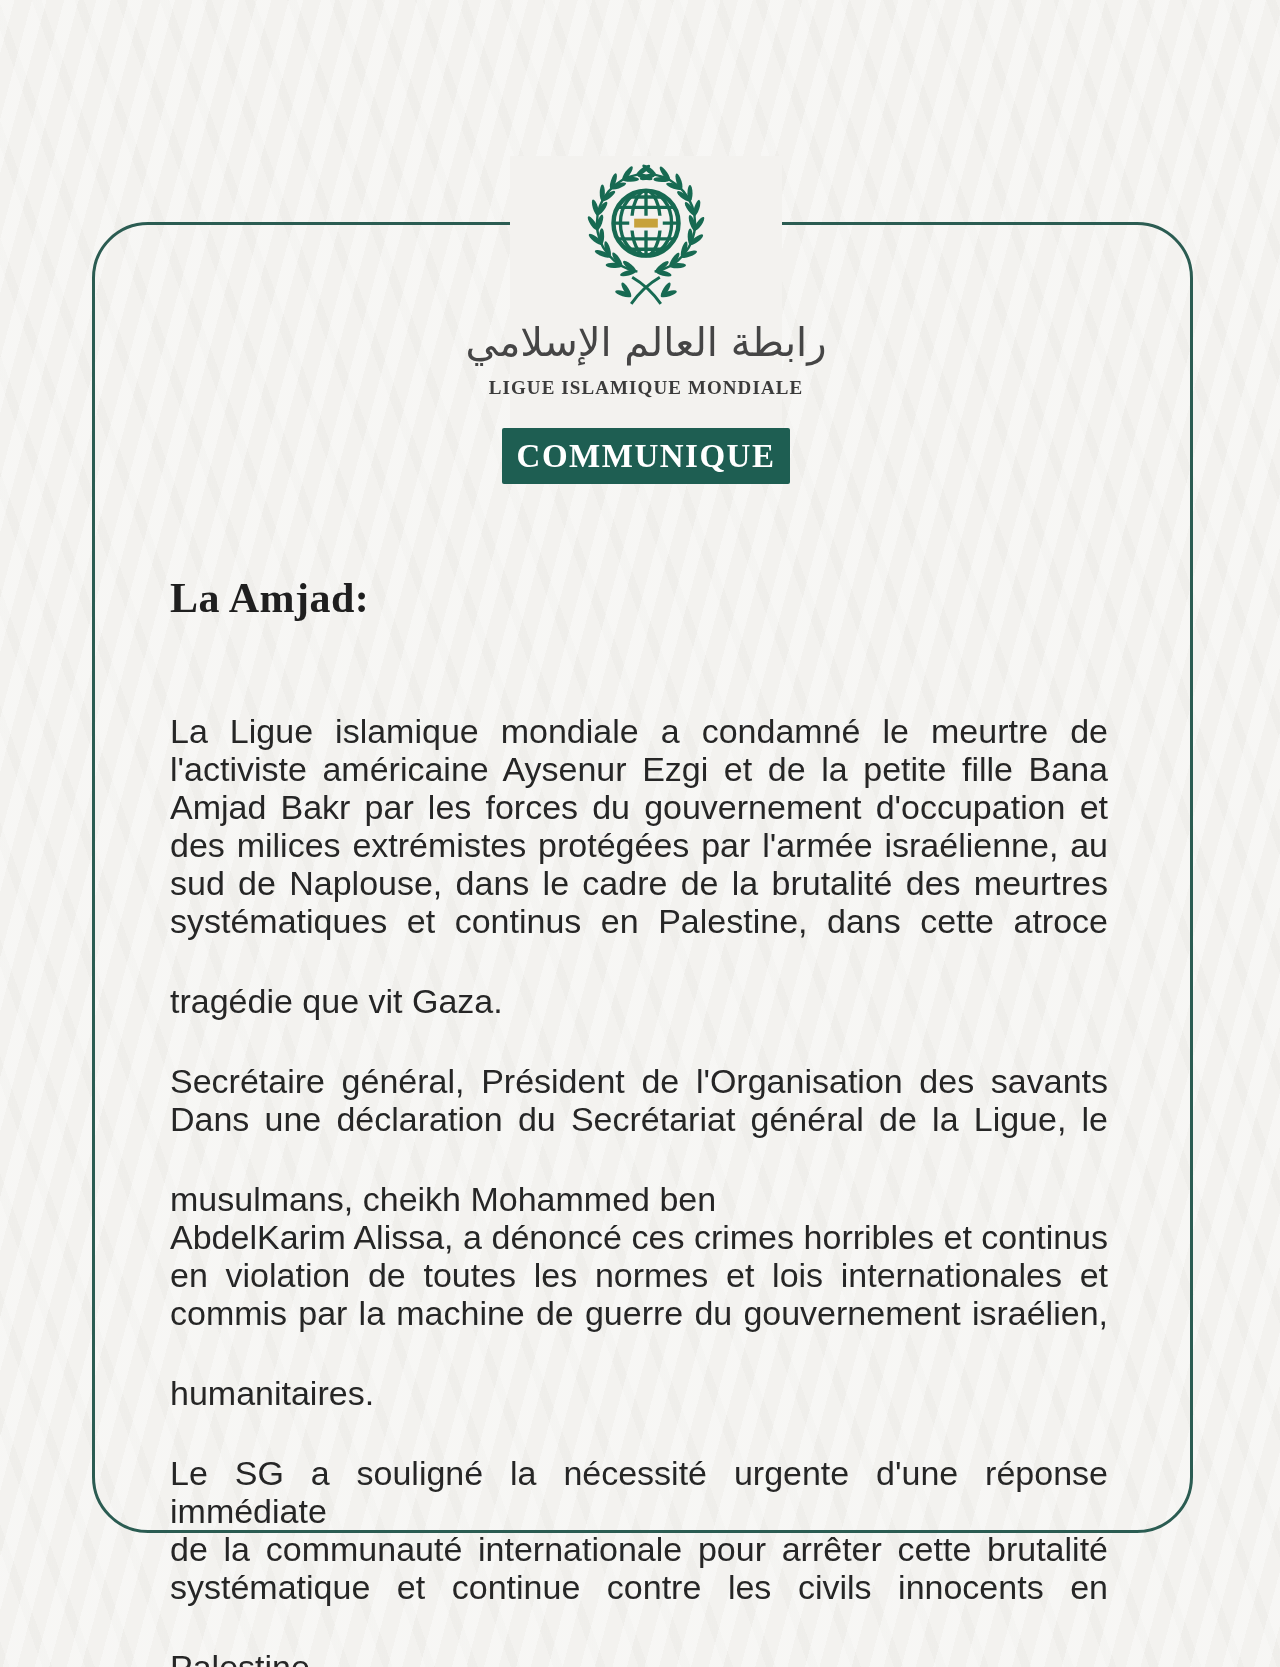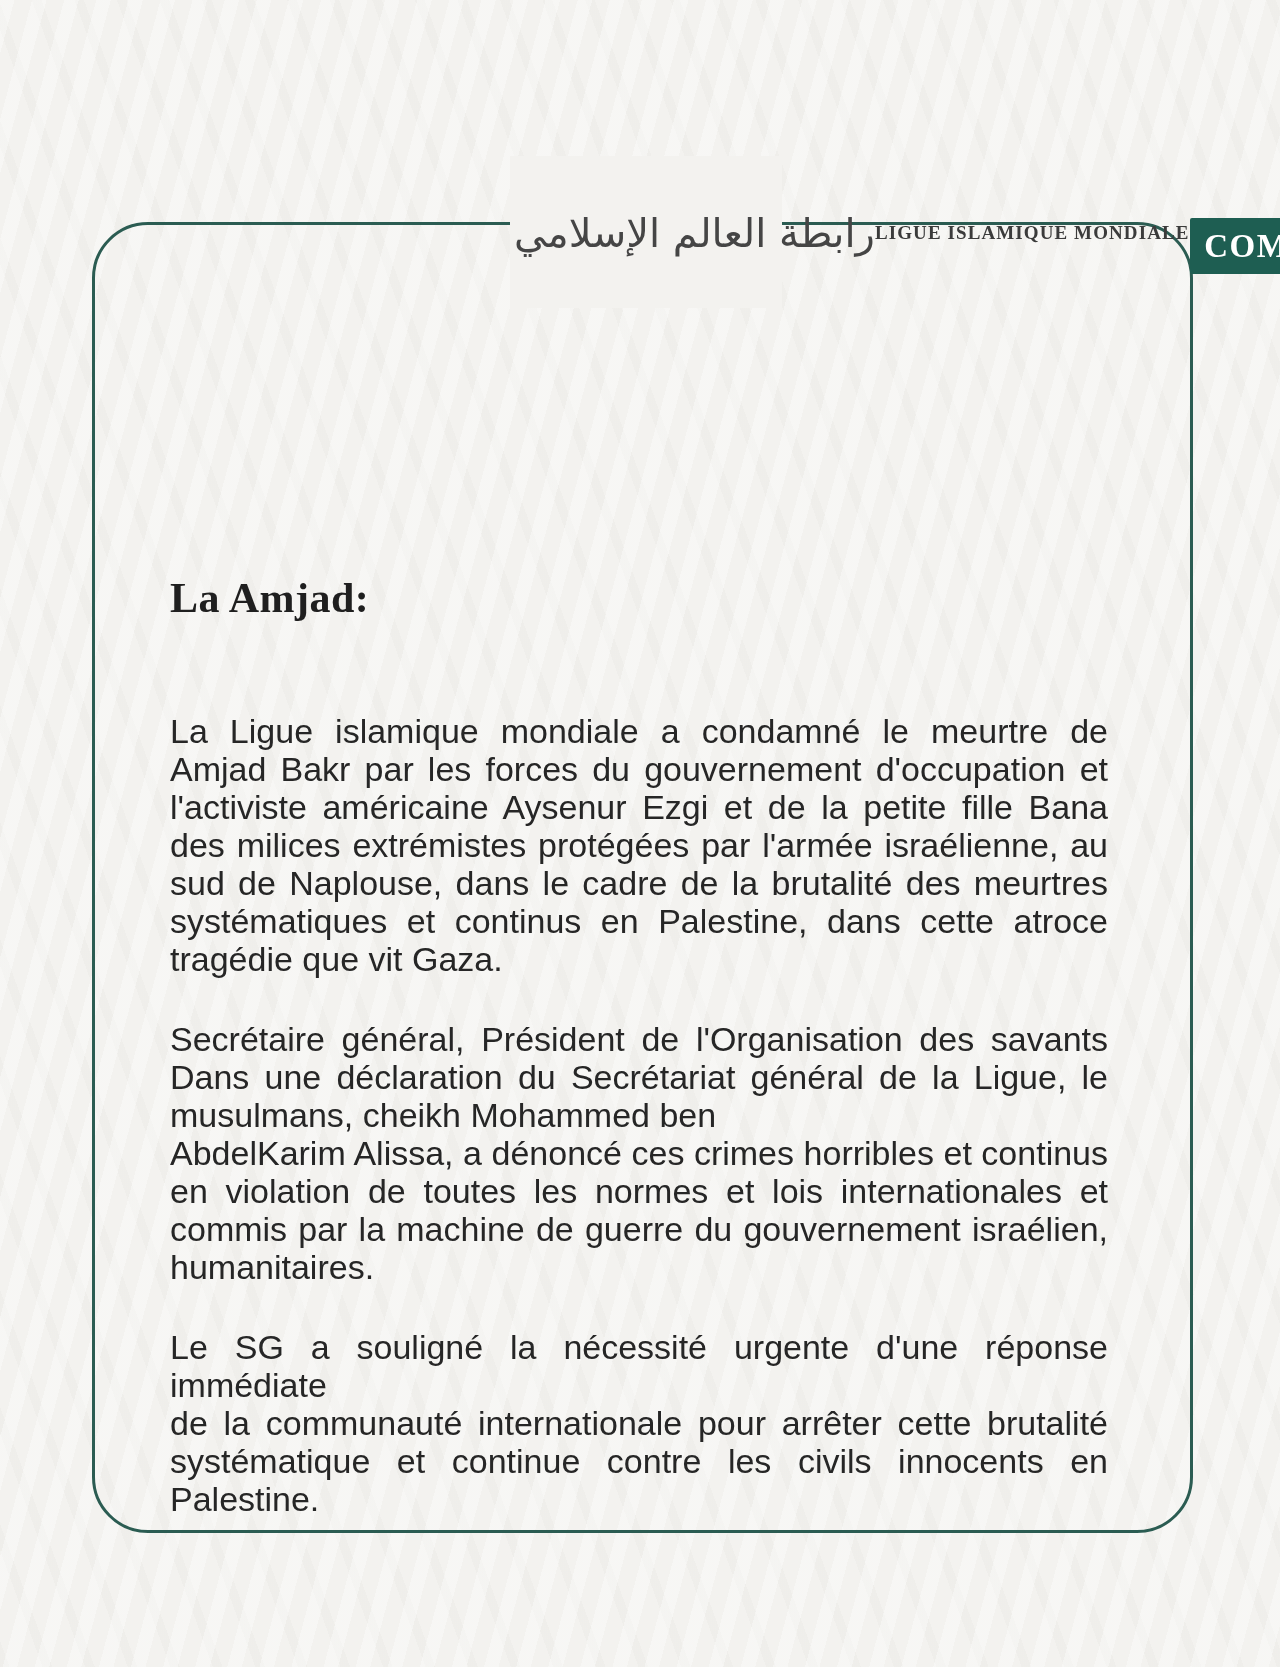--- a/index.html
+++ b/index.html
@@ -34,21 +34,21 @@
     border-radius:56px;
   }
   
   .logo-block{
     position:absolute;
     top:156px;
     left:calc(50% + 6px);
     transform:translateX(-50%);
     width:272px;
     background:var(--bg);
-    display:flex;flex-direction:row;align-items:center;
+    display:flex;flex-direction:column;align-items:center;
     padding:0 4px;
     z-index:2;
   }
   .wreath{width:138px;height:152px;display:block;}
   .arabic-title{
     margin-top:2px;
     font-family:"DejaVu Sans",sans-serif;
     font-size:40px;line-height:64px;
     color:#454545;
     white-space:nowrap;
@@ -92,20 +92,21 @@
   .para{margin-bottom:42px;}
   .para:last-child{margin-bottom:0;}
   .line{
     font-size:34px;line-height:38px;
     text-align:justify;
     text-align-last:justify;
   }
   .line.ragged{
     text-align:center;
     text-align-last:left;
+    margin-top:42px;
   }
 </style>
 </head>
 <body>
 
 <div class="page">
 
   <div class="frame"></div>
 
   <header class="logo-block">
@@ -185,22 +186,22 @@
     <div class="banner">COMMUNIQUE</div>
   </header>
 
   <main class="content">
     <h1 class="dateline">La Amjad:</h1>
 
     <div class="body-text">
 
       <section class="para">
         <div class="line">La Ligue islamique mondiale a condamné le meurtre de</div>
+        <div class="line">l'activiste américaine Aysenur Ezgi et de la petite fille Bana</div>
         <div class="line">Amjad Bakr par les forces du gouvernement d'occupation et</div>
-        <div class="line">l'activiste américaine Aysenur Ezgi et de la petite fille Bana</div>
         <div class="line">des milices extrémistes protégées par l'armée israélienne, au</div>
         <div class="line">sud de Naplouse, dans le cadre de la brutalité des meurtres</div>
         <div class="line">systématiques et continus en Palestine, dans cette atroce</div>
         <div class="line ragged">tragédie que vit Gaza.</div>
       </section>
 
       <section class="para">
         <div class="line">Secrétaire général, Président de l'Organisation des savants</div>
         <div class="line">Dans une déclaration du Secrétariat général de la Ligue, le</div>
         <div class="line ragged">musulmans, cheikh Mohammed ben</div>

